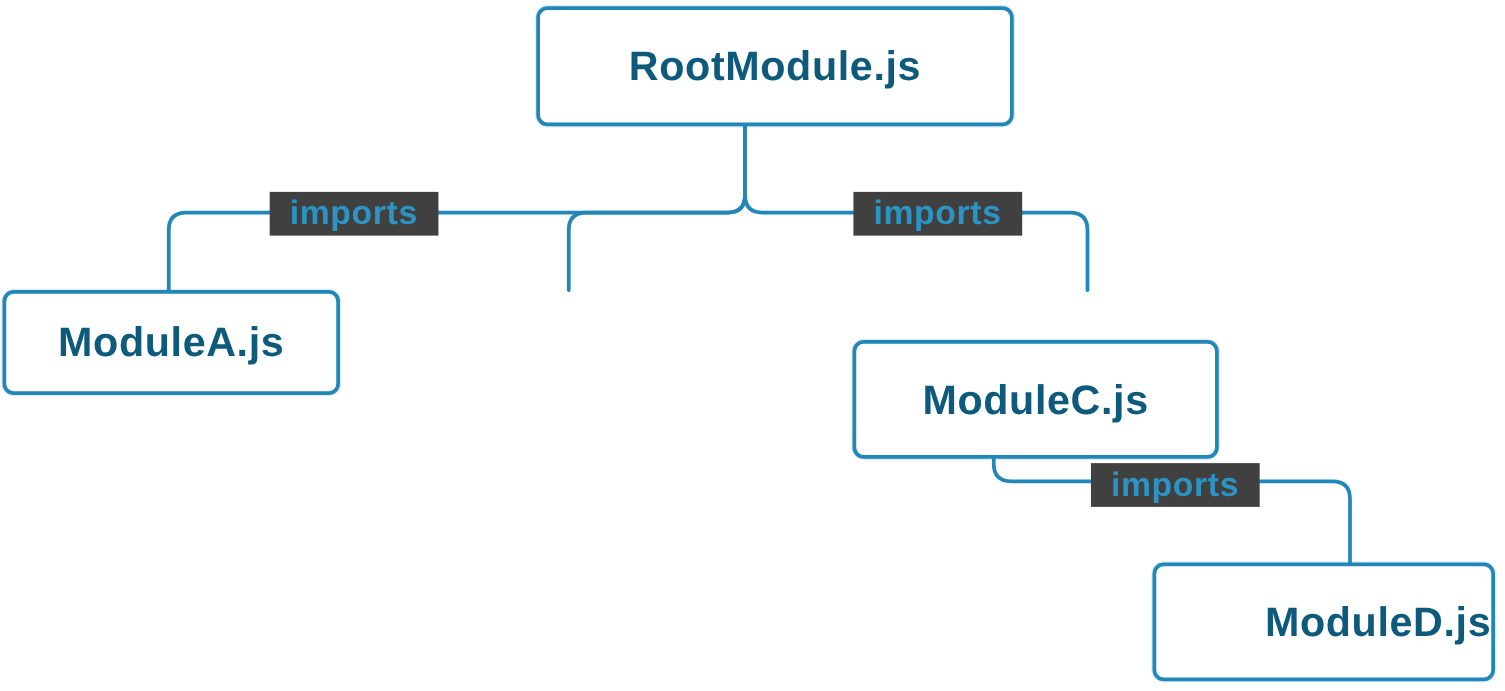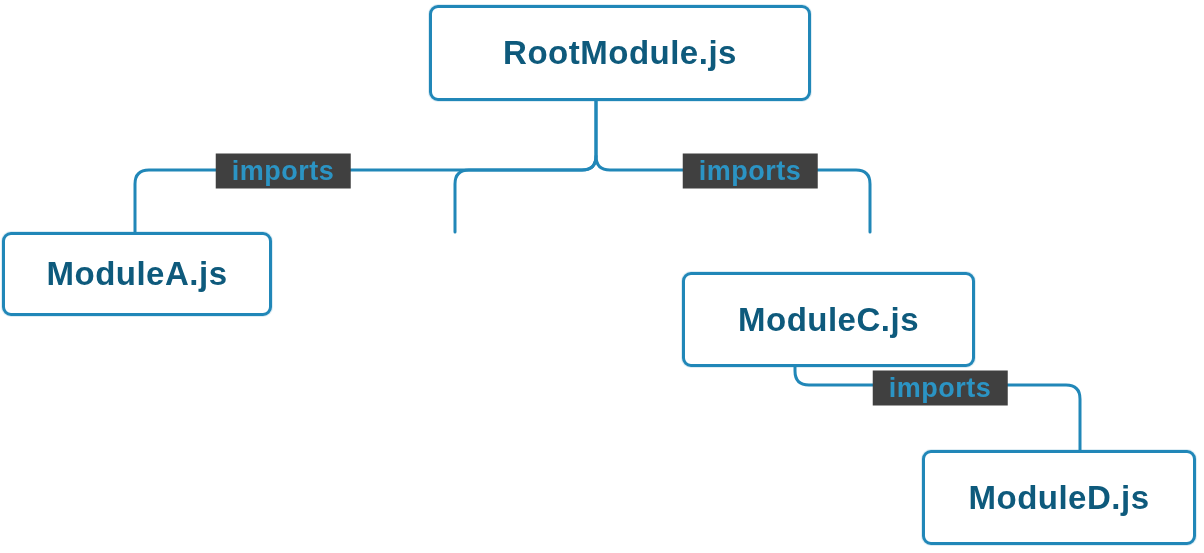--- a/index.html
+++ b/index.html
@@ -52,21 +52,21 @@
     font-size: 27px;
     font-weight: bold;
     letter-spacing: 0.5px;
     white-space: nowrap;
   }
   
   #node-root { left: 429px; top: 5px;  width: 382px; height: 96px; }
   #node-a    { left: 2px;   top: 232px; width: 270px; height: 84px; }
   #node-b    { left: 322px; top: 232px; width: 288px; height: 95px; }
   #node-c    { left: 682px; top: 232px; width: 293px; height: 95px; margin-top: 40px; }
-  #node-d    { left: 922px; top: 450px; width: 274px; height: 95px; }
+  #node-d    { left: 922px; top: 450px; width: 274px; height: 95px; justify-content: flex-end; }
   
   #label-a { left: 283px; top: 171px; }
   #label-c { left: 750px; top: 171px; }
   #label-d { left: 940px; top: 388px; }
 </style>
 </head>
 <body>
 
 <div class="canvas">
 

